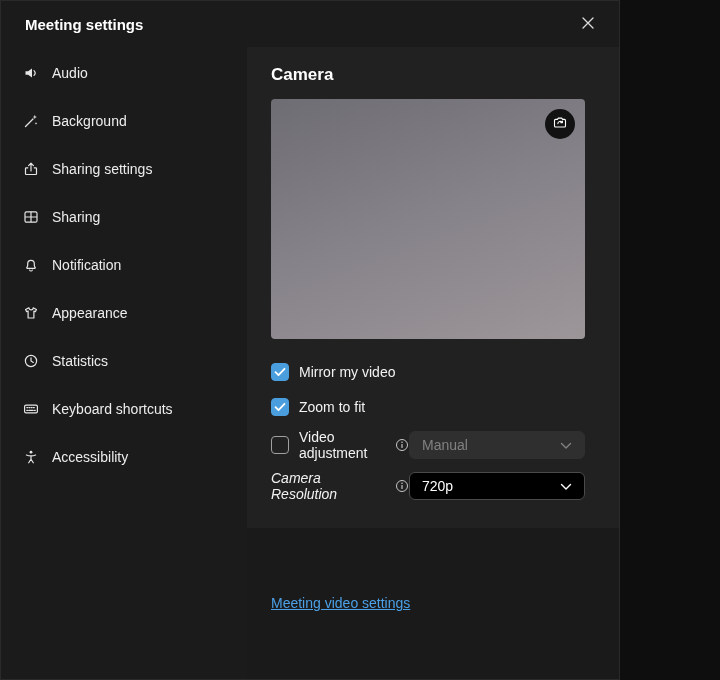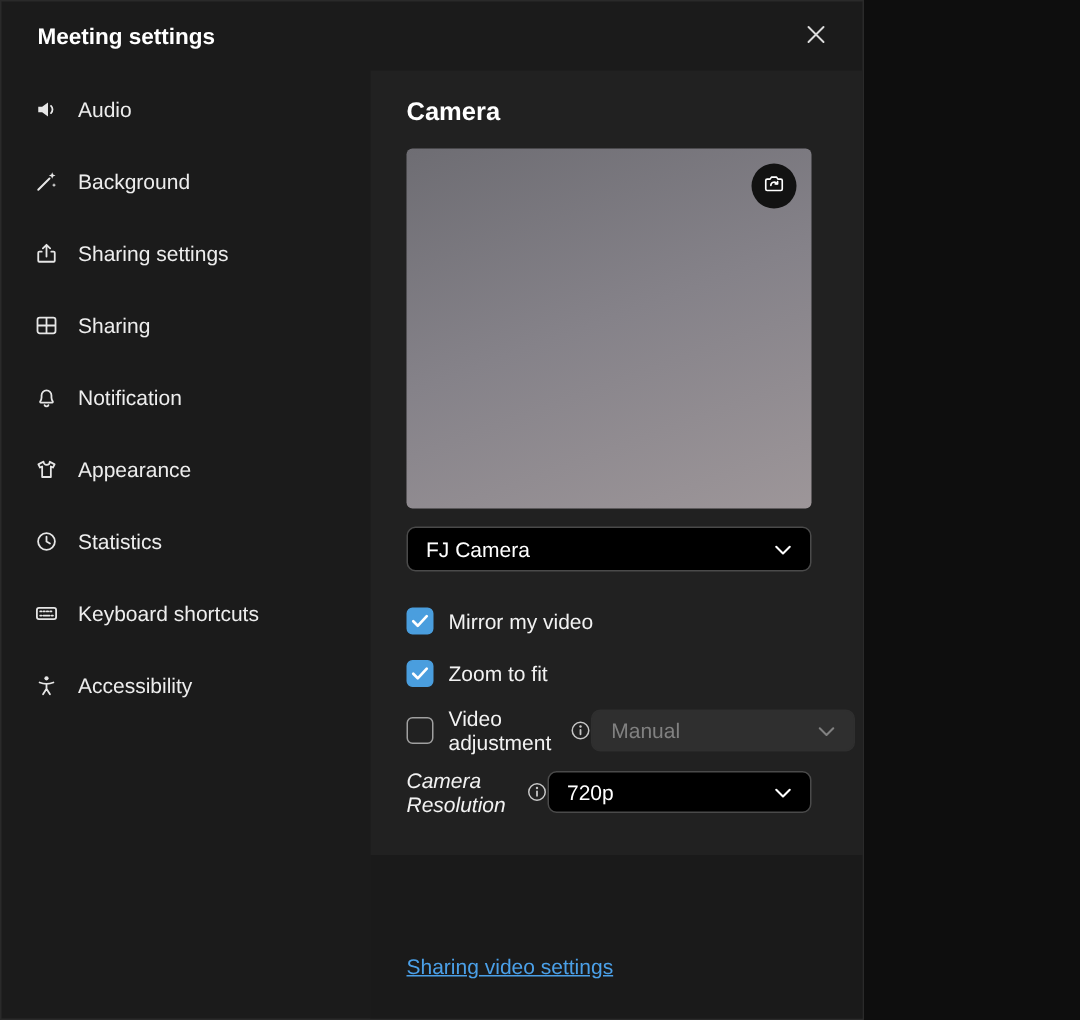--- a/index.html
+++ b/index.html
@@ -1,17 +1,17 @@
 <!DOCTYPE html>
 <html><head>
 <meta charset="utf-8">
 <style>
   html,body{margin:0;padding:0;background:#0e0e0e;}
   .window{
-    width:576px;height:680px;box-sizing:border-box;
+    width:620px;height:680px;box-sizing:border-box;
     background:#1b1b1b;color:#ececec;
     font-family:"Liberation Sans",sans-serif;
     display:flex;flex-direction:column;overflow:hidden;
     border:1px solid #2a2a2a;
   }
   
   .titlebar{height:46px;flex:none;display:flex;align-items:center;justify-content:space-between;padding:0 18px 0 24px;}
   .title{font-size:15px;font-weight:700;color:#ffffff;}
   .close-btn{background:none;border:none;padding:6px;cursor:pointer;display:flex;align-items:center;}
   
@@ -182,28 +182,20 @@
             <span>
               <svg viewBox="0 0 16 16" width="16" height="16">
                   <path d="M5.4 4.4l.9-1.3h3.4l.9 1.3h1.9c.6 0 1 .4 1 1v5.6c0 .6-.4 1-1 1H3.5c-.6 0-1-.4-1-1V5.4c0-.6.4-1 1-1h1.9z" stroke="#ffffff" stroke-width="1.1" stroke-linejoin="round" fill="none"></path>
                   <path d="M5.9 8.6a2.2 2.2 0 0 1 4.1-1.1" stroke="#ffffff" stroke-width="1.1" stroke-linecap="round" fill="none"></path>
                   <path d="M10.4 6v1.6H8.8" stroke="#ffffff" stroke-width="1.1" stroke-linecap="round" stroke-linejoin="round" fill="none"></path>
                 </svg>
             </span>
           </button>
         </div>
 
-        <div class="dropdown camera-dd">
-          <span>FJ Camera</span>
-          <span>
-            <svg width="12" height="8" viewBox="0 0 12 8">
-                <path d="M1.5 1.5L6 6l4.5-4.5" stroke="currentColor" stroke-width="1.4" stroke-linecap="round" stroke-linejoin="round" fill="none"></path>
-              </svg>
-          </span>
-        </div>
 
         <div class="rows">
 
           <div class="row">
             <div class="cb-group">
               <span class="checkbox checked">
                 <svg width="12" height="10" viewBox="0 0 12 10">
                     <path d="M1.5 5.2l3 3L10.5 1.8" stroke="#ffffff" stroke-width="1.8" stroke-linecap="round" stroke-linejoin="round" fill="none"></path>
                   </svg>
               </span>
@@ -262,18 +254,18 @@
                     <path d="M1.5 1.5L6 6l4.5-4.5" stroke="currentColor" stroke-width="1.4" stroke-linecap="round" stroke-linejoin="round" fill="none"></path>
                   </svg>
               </span>
             </div>
           </div>
 
         </div>
       </div>
 
       <div class="main-footer">
-        <a class="advanced">Sharing video settings</a>
+        <a class="advanced">Meeting video settings</a>
       </div>
     </section>
 
   </div>
 </div>
 
 </body></html>

